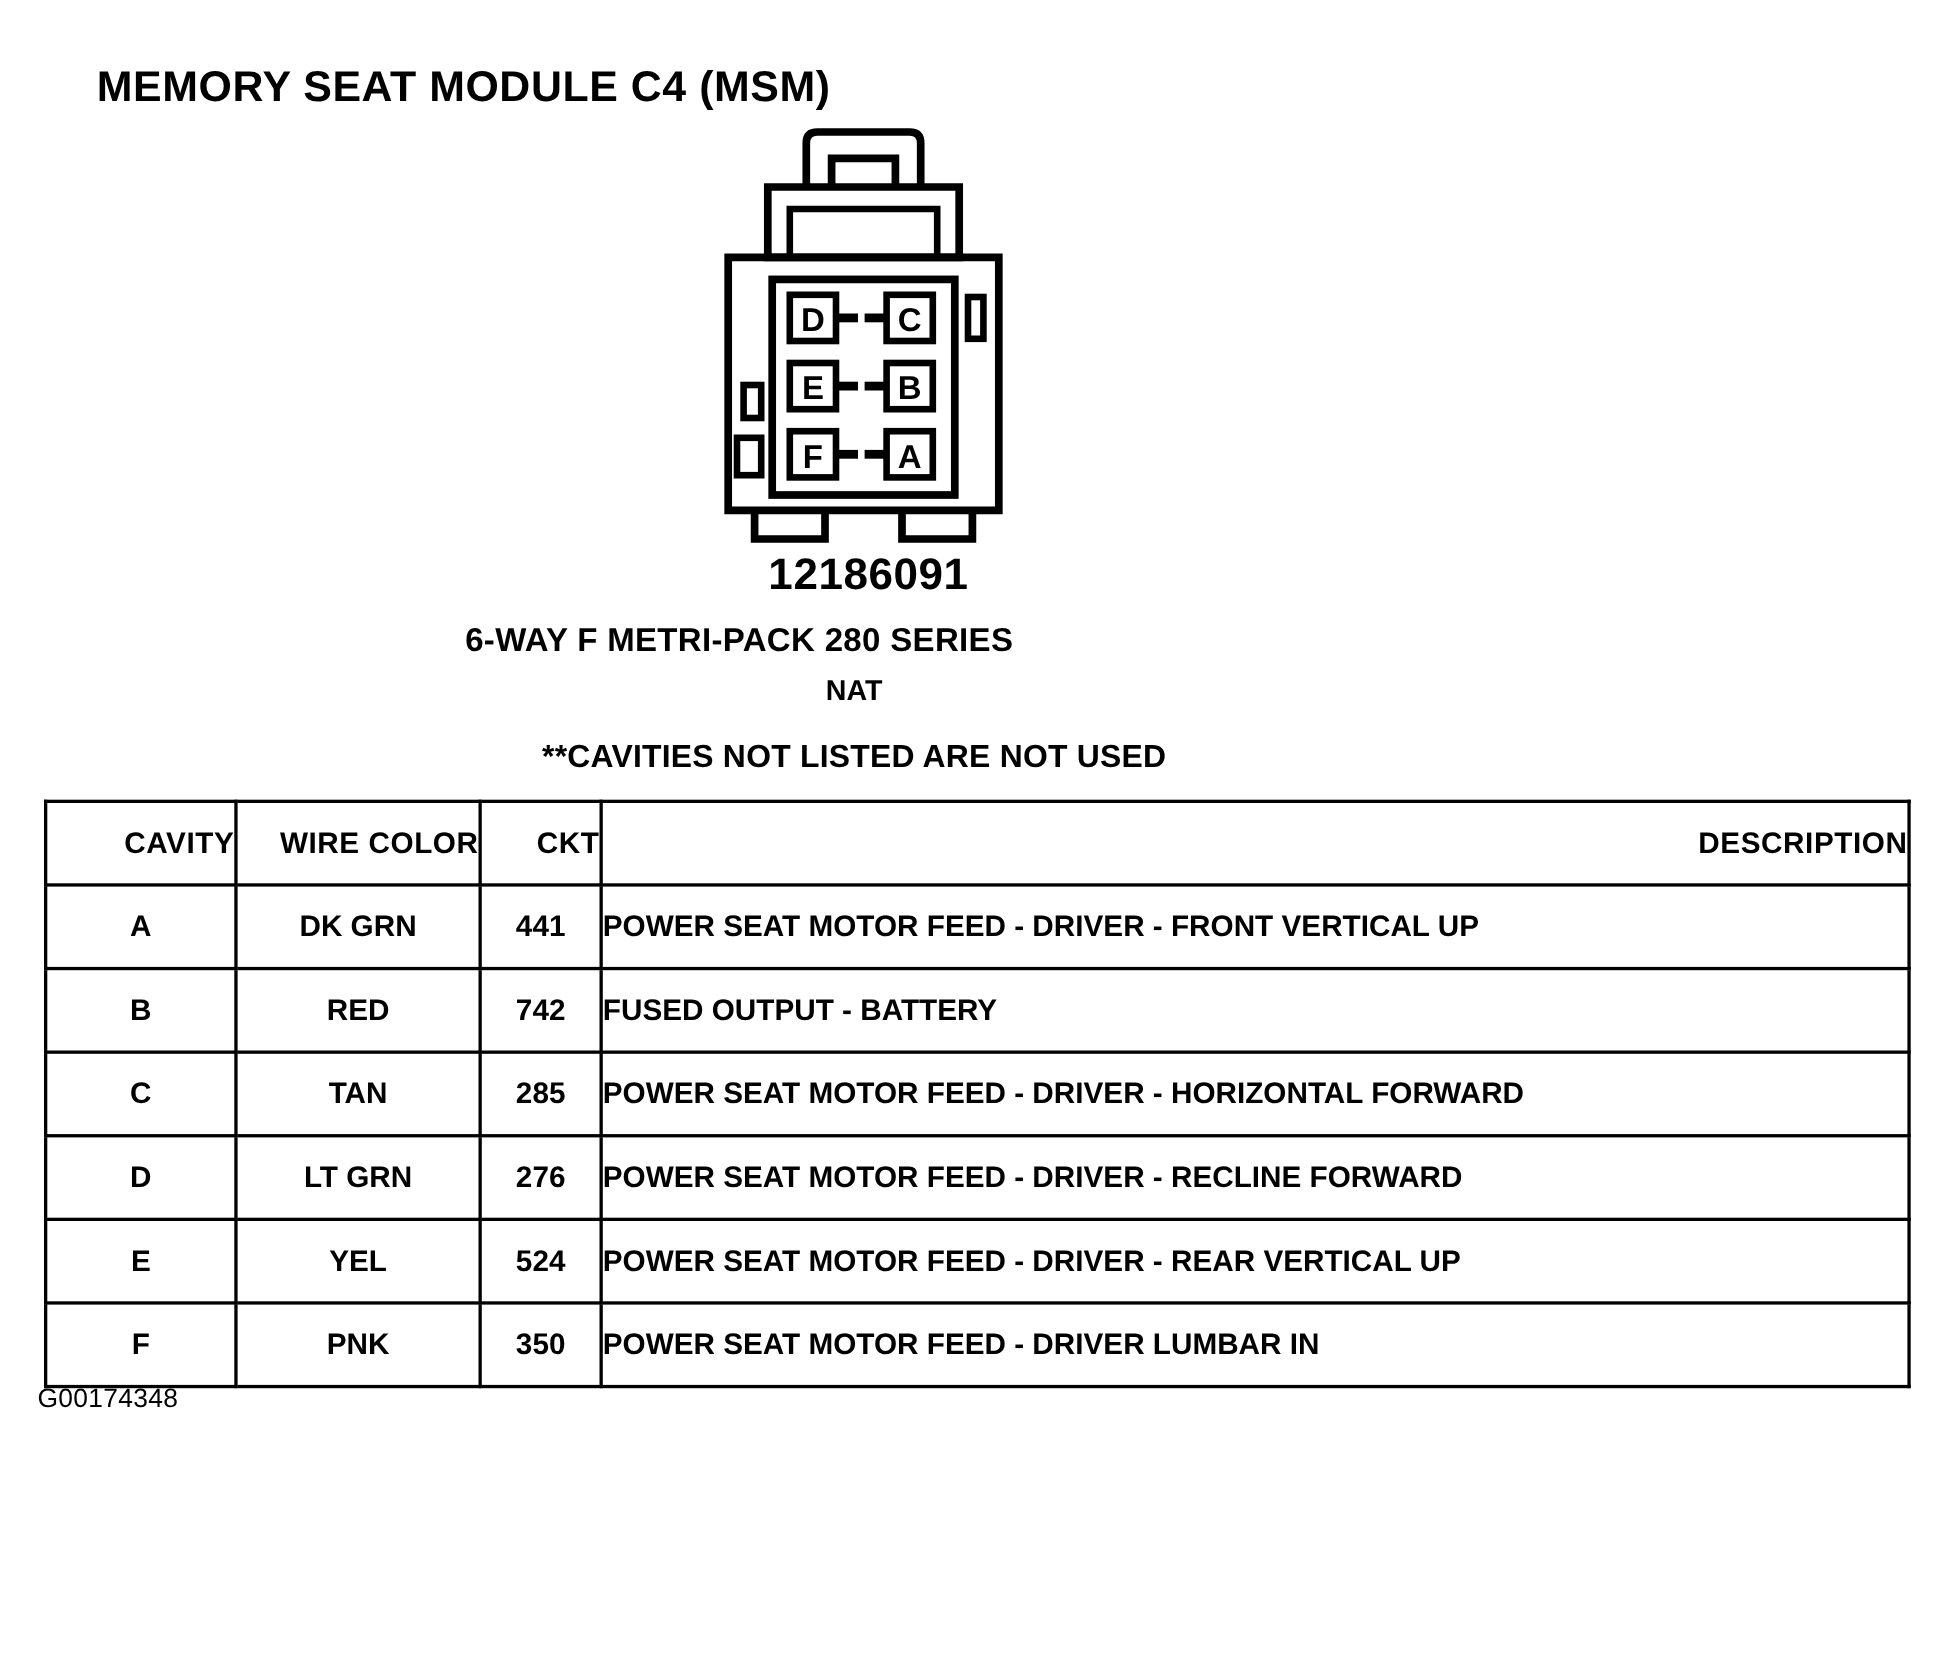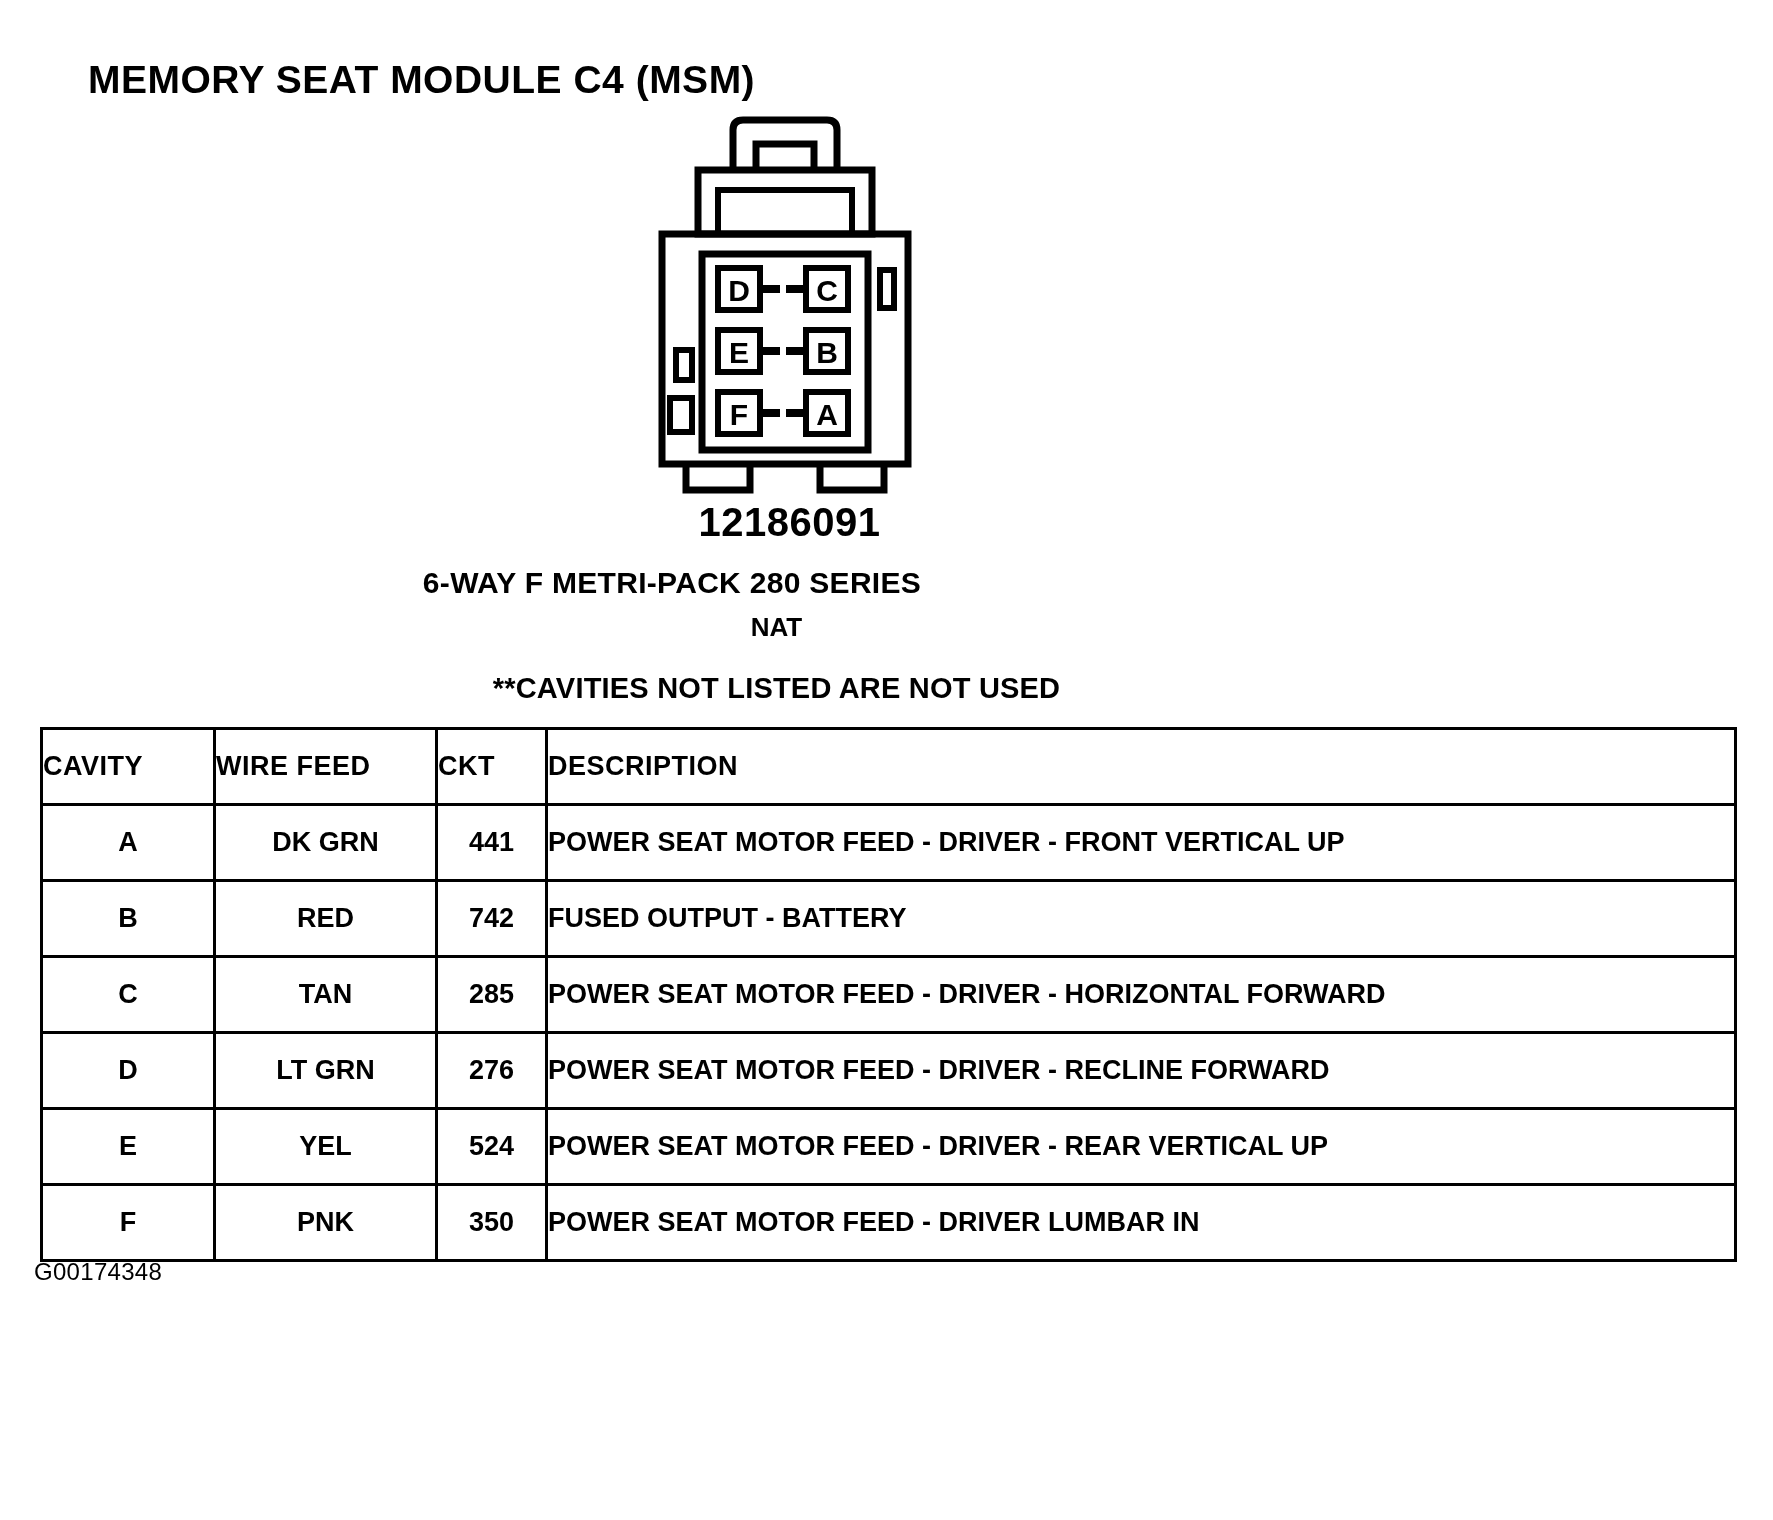--- a/index.html
+++ b/index.html
@@ -96,21 +96,21 @@
   }
   .pinout-table th,
   .pinout-table td {
     border: 3px solid #000000;
     height: 73px;
     font-size: 27px;
     font-weight: bold;
     padding: 0;
   }
   .pinout-table th {
-    text-align: left;
+    text-align: right;
     letter-spacing: 0.5px;
     margin-top: 26px;
   }
   .col-cavity { width: 173px; }
   .col-color  { width: 222px; }
   .col-ckt    { width: 110px; }
   .col-desc   { width: 1189px; }
 
   .cell-center { text-align: center; }
   .cell-desc {
@@ -200,21 +200,21 @@
 <table class="pinout-table">
   <colgroup>
     <col class="col-cavity">
     <col class="col-color">
     <col class="col-ckt">
     <col class="col-desc">
   </colgroup>
   <thead>
     <tr>
       <th>CAVITY</th>
-      <th>WIRE FEED</th>
+      <th>WIRE COLOR</th>
       <th>CKT</th>
       <th>DESCRIPTION</th>
     </tr>
   </thead>
   <tbody>
     <tr>
       <td class="cell-center">A</td>
       <td class="cell-center">DK GRN</td>
       <td class="cell-center">441</td>
       <td class="cell-desc">POWER SEAT MOTOR FEED - DRIVER - FRONT VERTICAL UP</td>

